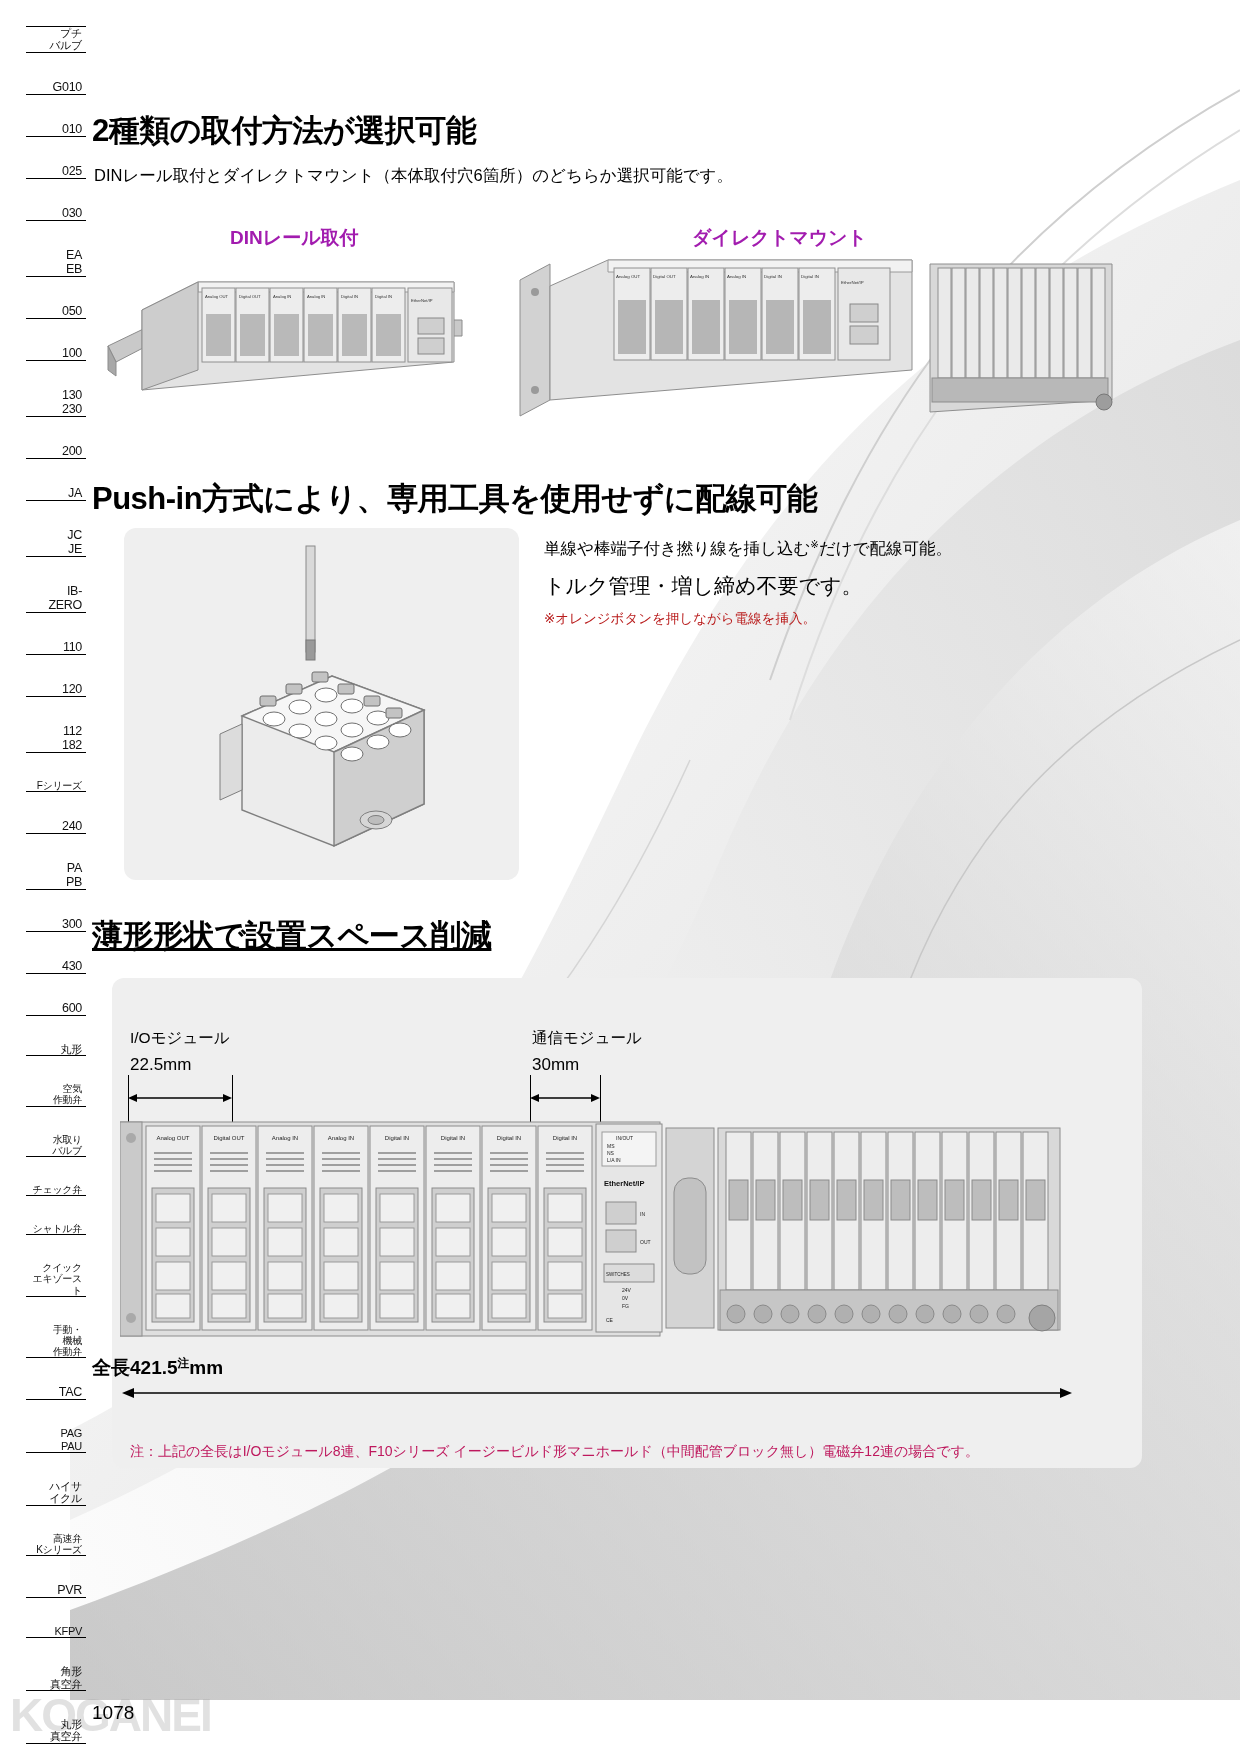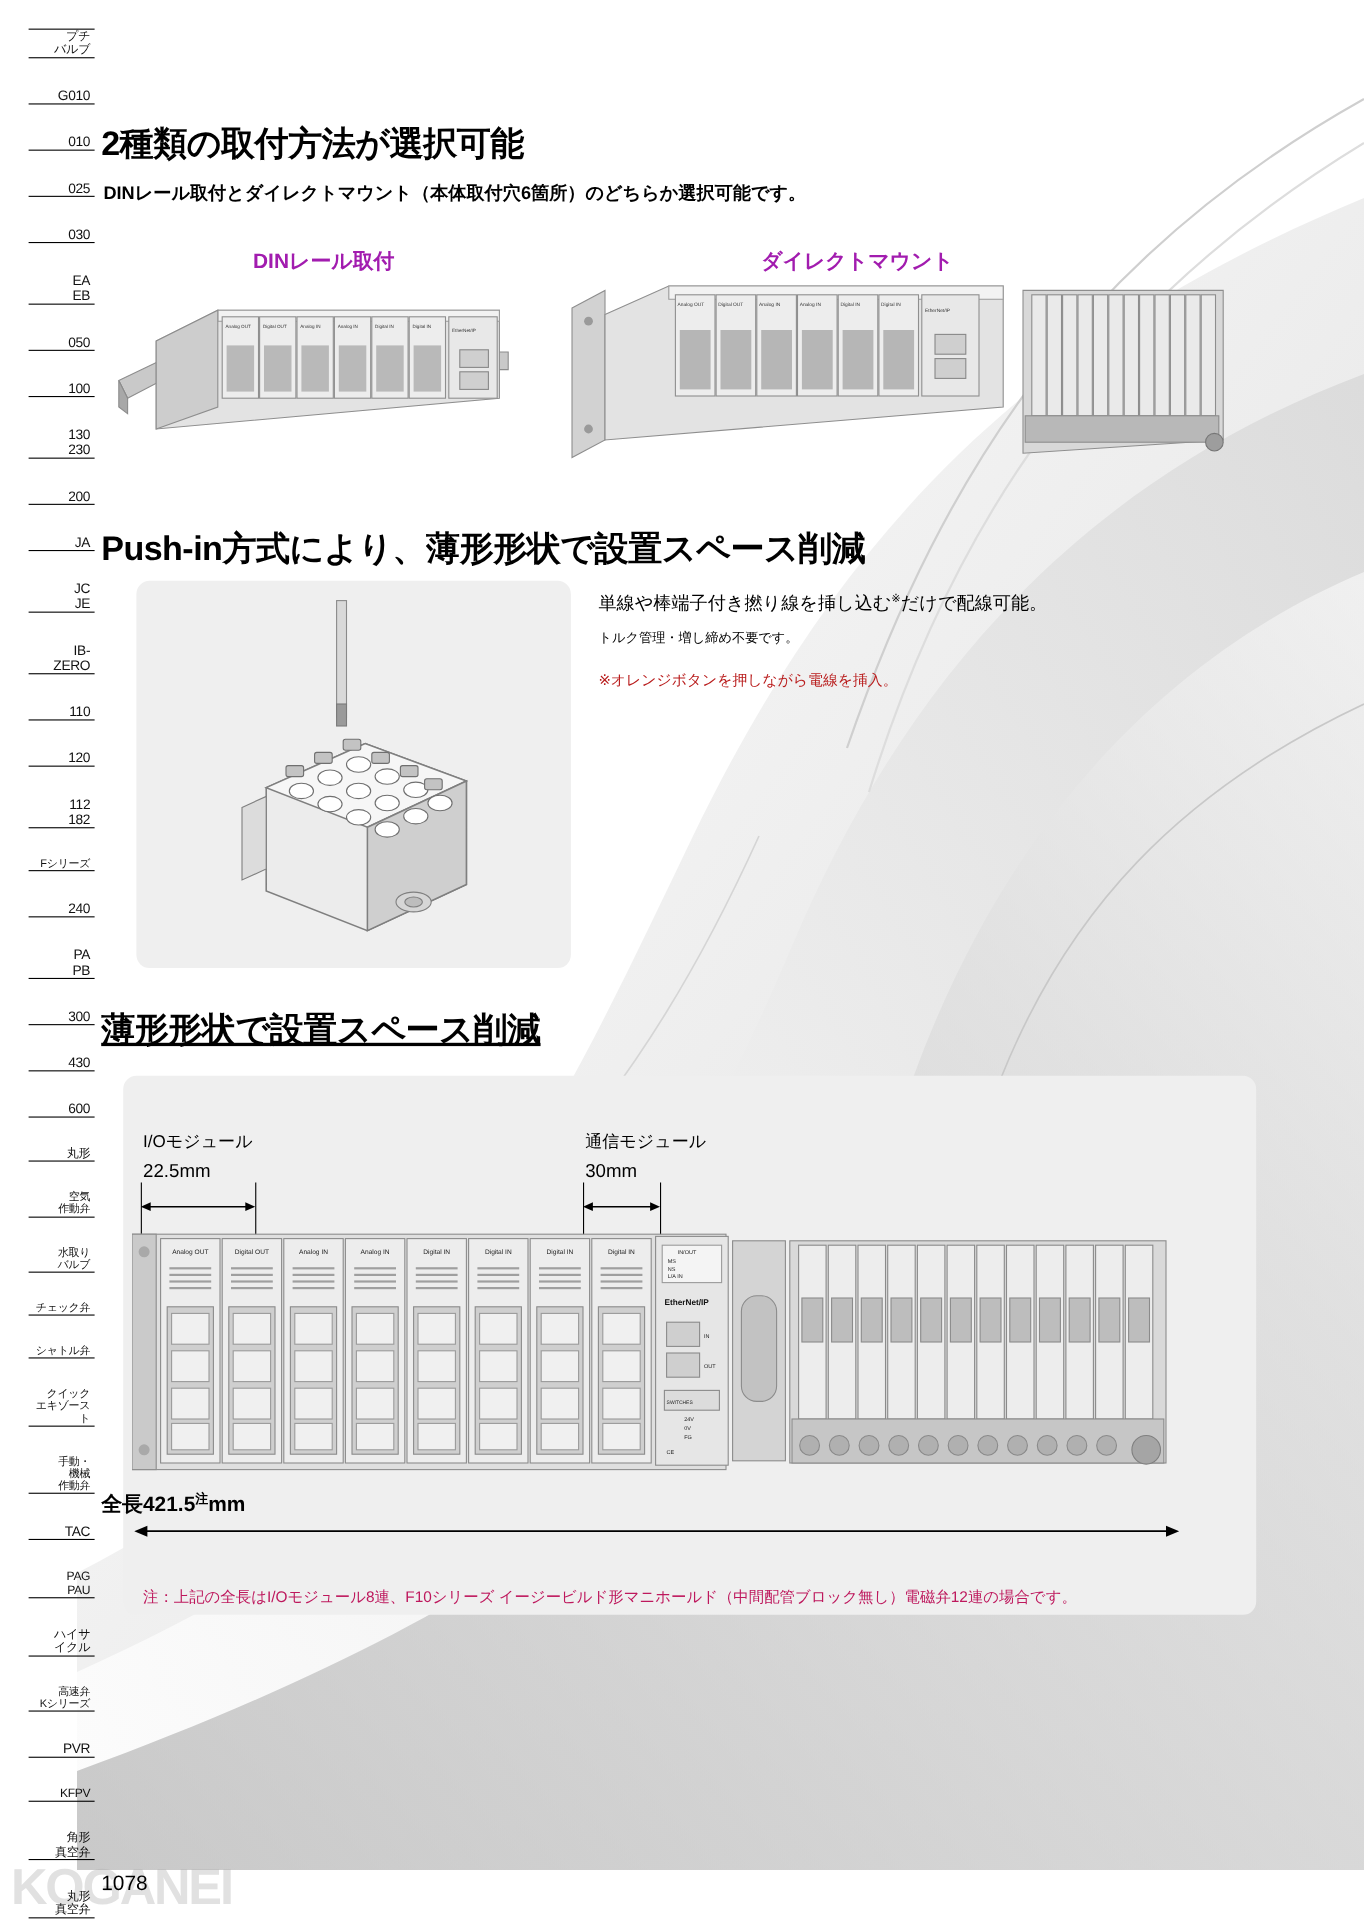--- a/index.html
+++ b/index.html
@@ -67,21 +67,21 @@
 
   h1.section-title {
     font-size: 31px;
     font-weight: bold;
     letter-spacing: -0.5px;
     color: #000;
   }
   .s1-title { position: absolute; left: 0px; top: 110px; }
   .s1-sub {
     position: absolute; left: 2px; top: 165px;
-    font-size: 16.5px; color: #000; font-weight: bold;
+    font-size: 16.5px; color: #000;
   }
 
   .fig-label {
     position: absolute;
     font-size: 19px; font-weight: bold; color: #a21caf;
   }
   #din-label { left: 138px; top: 225px; }
   #direct-label { left: 600px; top: 225px; }
 
   
@@ -91,21 +91,21 @@
     border: 1px solid #b3b3b3;
   }
 
   .s2-title { position: absolute; left: 0px; top: 478px; }
   .s2-text1 {
     position: absolute; left: 452px; top: 538px;
     font-size: 16.5px; color: #000;
   }
   .s2-text2 {
     position: absolute; left: 452px; top: 572px;
-    font-size: 12px; color: #000;
+    font-size: 21px; color: #000;
   }
   .s2-note {
     position: absolute; left: 452px; top: 610px;
     font-size: 13.5px; color: #b91c1c;
   }
   sup { font-size: 0.62em; vertical-align: super; }
 
   .pushin-box {
     position: absolute;
     left: 32px; top: 528px;
@@ -354,21 +354,21 @@
           <rect x="538" y="18" width="13" height="110"></rect>
           <rect x="552" y="18" width="13" height="110"></rect>
           <rect x="566" y="18" width="13" height="110"></rect>
           <rect x="580" y="18" width="13" height="110"></rect>
         </g>
         <rect x="420" y="128" width="176" height="24" fill="#b8b8b8" stroke="#8d8d8d"></rect>
         <circle cx="592" cy="152" r="8" fill="#9d9d9d" stroke="#777"></circle>
       </svg>
     </div>
 
-    <h1 class="section-title s2-title">Push-in方式により、薄形形状で設置スペース削減</h1>
+    <h1 class="section-title s2-title">Push-in方式により、専用工具を使用せずに配線可能</h1>
 
     <div class="pushin-box">
       <svg width="395" height="352" viewBox="0 0 395 352">
 
         <rect x="182" y="18" width="9" height="106" fill="#d9d9d9" stroke="#8a8a8a"></rect>
         <rect x="182" y="112" width="9" height="20" fill="#9a9a9a" stroke="#7a7a7a"></rect>
 
         <path d="M118,188 L208,148 L300,182 L300,276 L210,318 L118,282 Z" fill="#ececec" stroke="#7f7f7f" stroke-width="1.4"></path>
         <path d="M118,188 L208,148 L300,182 L210,224 Z" fill="#f6f6f6" stroke="#7f7f7f" stroke-width="1.4"></path>
         <path d="M210,224 L300,182 L300,276 L210,318 Z" fill="#cfcfcf" stroke="#7f7f7f" stroke-width="1.4"></path>

